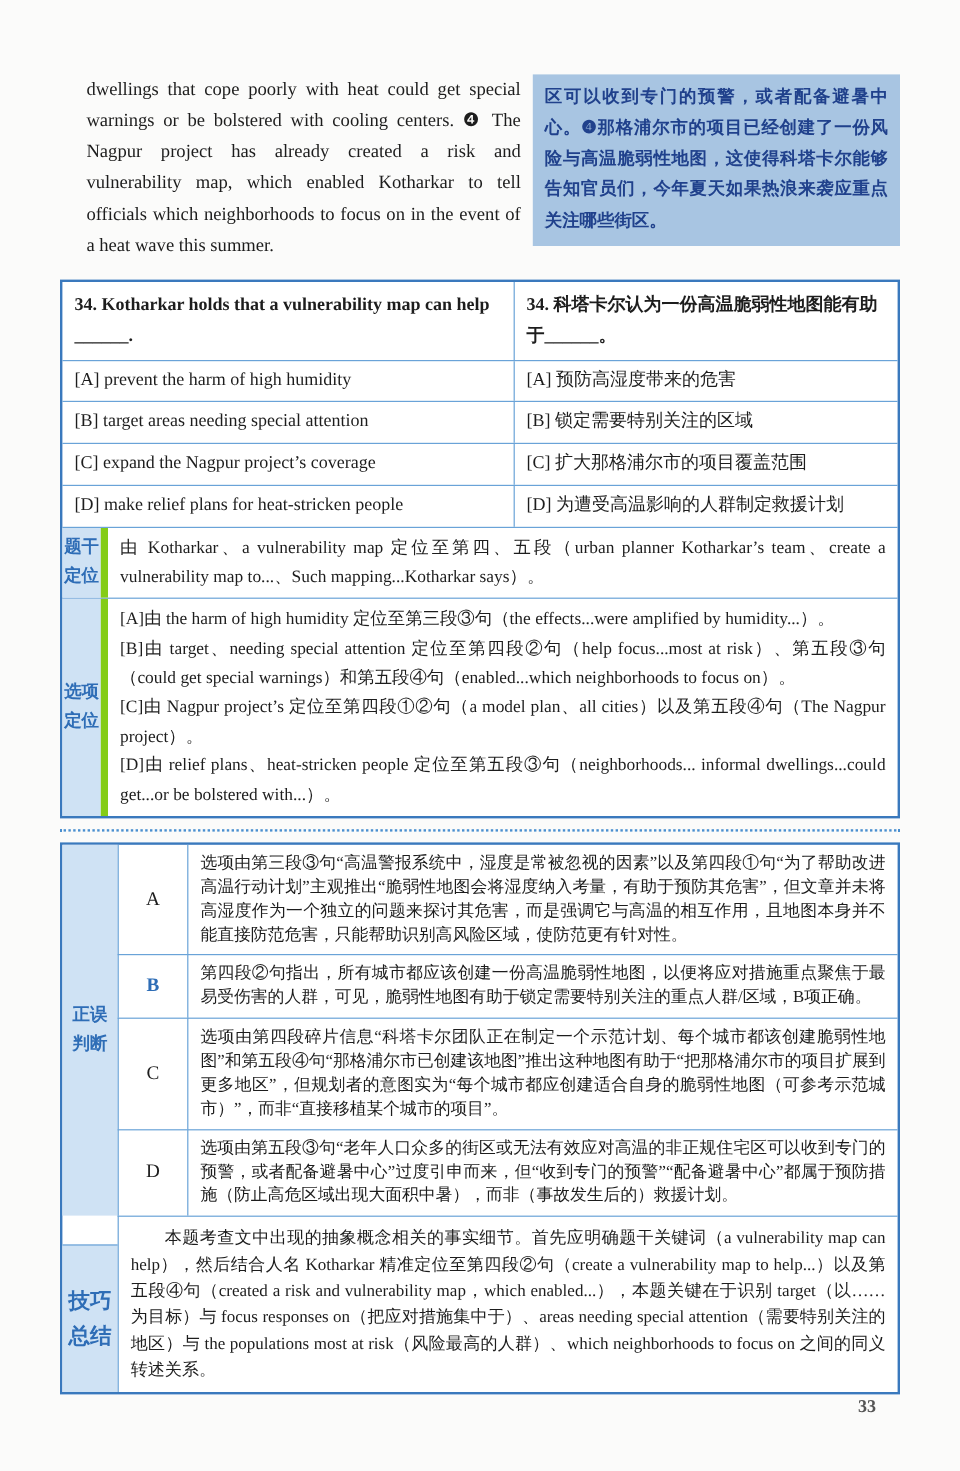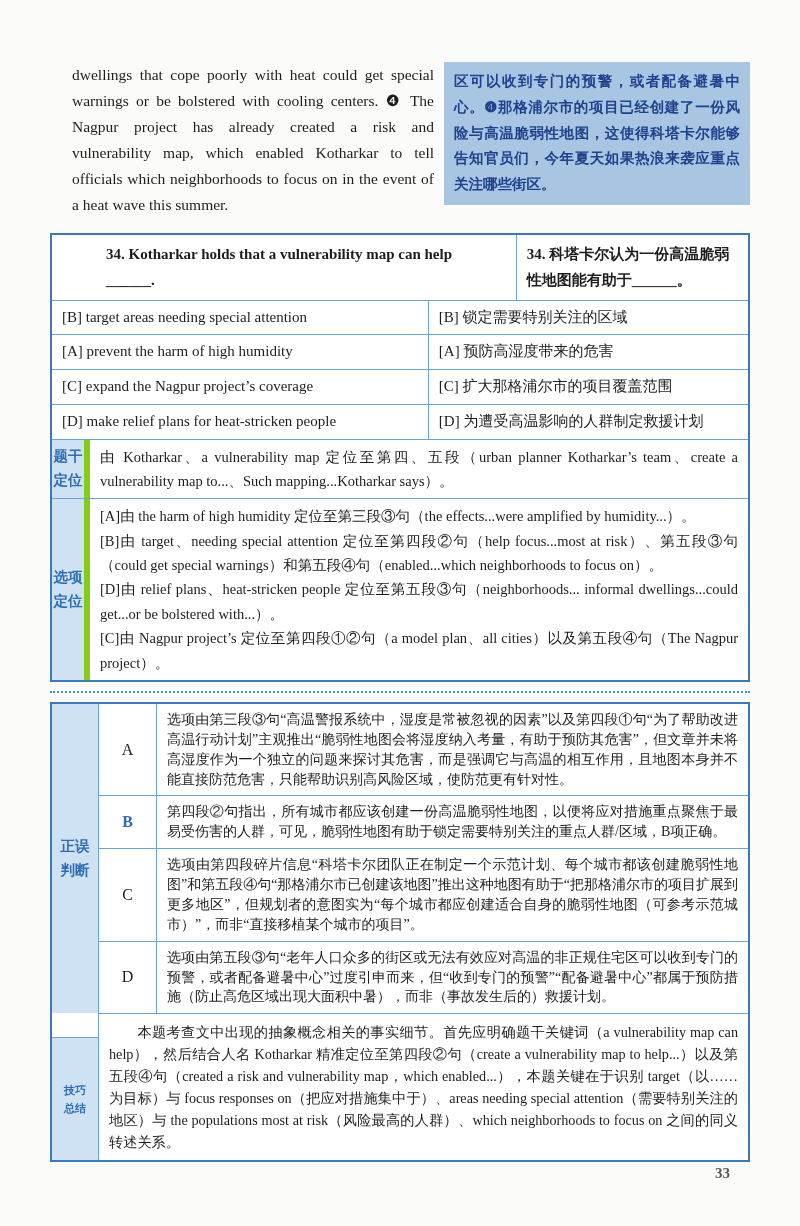--- a/index.html
+++ b/index.html
@@ -28,21 +28,21 @@
     font-size: 14.5px; line-height: 1.78;
     text-align: justify; font-weight: bold;
   }
 
   
   .qbox { border: 2px solid #3a79bd; background: #fff; }
   .row { display: flex; border-top: 1px solid #6aa3d8; }
   .row:first-child { border-top: none; }
   .cell-en { width: 54%; padding: 6px 10px; }
   .cell-zh { flex: 1; border-left: 1px solid #6aa3d8; padding: 6px 10px; }
-  .stem { font-weight: bold; font-size: 15px; line-height: 1.75; margin-left: 44px; }
+  .stem { font-weight: bold; font-size: 15px; line-height: 1.75; }
   .opt { font-size: 15px; line-height: 1.45; }
 
   .label-cell {
     width: 32px; flex: none;
     background: #cfe2f4; color: #2e6db6;
     font-weight: bold; font-size: 14.5px; line-height: 1.65;
     display: flex; align-items: center; justify-content: center;
     text-align: center; white-space: pre-line;
     font-family: "Liberation Sans", sans-serif;
   }
@@ -80,21 +80,21 @@
   .jcontent {
     border-left: 1px solid #6aa3d8; border-top: 1px solid #6aa3d8;
     padding: 6px 10px;
     font-size: 14px; line-height: 1.42; text-align: justify;
   }
   .r0 { border-top: none; }
   .correct { color: #2e6db6; font-weight: bold; }
   .tlabel {
     grid-row: 5; grid-column: 1;
     background: #cfe2f4; color: #2e6db6;
-    font-weight: bold; font-size: 11px; line-height: 1.65;
+    font-weight: bold; font-size: 18px; line-height: 1.65;
     border-top: 1px solid #6aa3d8;
     display: flex; align-items: center; justify-content: center;
     text-align: center; white-space: pre-line;
     font-family: "Liberation Sans", sans-serif;
     margin-top: 24px;
   }
   .tcontent {
     grid-row: 5; grid-column: 2 / 4;
     border-left: 1px solid #6aa3d8; border-top: 1px solid #6aa3d8;
     padding: 7px 10px;
@@ -118,48 +118,48 @@
       <span>区可以收到专门的预警，或者配备避暑中心。❹那格浦尔市的项目已经创建了一份风险与高温脆弱性地图，这使得科塔卡尔能够告知官员们，今年夏天如果热浪来袭应重点关注哪些街区。</span>
     </div>
   </div>
 
   <div class="qbox">
     <div class="row">
       <div class="cell-en stem">34. Kotharkar holds that a vulnerability map can help ______.</div>
       <div class="cell-zh stem">34. 科塔卡尔认为一份高温脆弱性地图能有助于______。</div>
     </div>
     <div class="row">
+      <div class="cell-en opt">[A] prevent the harm of high humidity</div>
+      <div class="cell-zh opt">[A] 预防高湿度带来的危害</div>
+    </div>
+    <div class="row">
       <div class="cell-en opt">[B] target areas needing special attention</div>
       <div class="cell-zh opt">[B] 锁定需要特别关注的区域</div>
-    </div>
-    <div class="row">
-      <div class="cell-en opt">[A] prevent the harm of high humidity</div>
-      <div class="cell-zh opt">[A] 预防高湿度带来的危害</div>
     </div>
     <div class="row">
       <div class="cell-en opt">[C] expand the Nagpur project’s coverage</div>
       <div class="cell-zh opt">[C] 扩大那格浦尔市的项目覆盖范围</div>
     </div>
     <div class="row">
       <div class="cell-en opt">[D] make relief plans for heat-stricken people</div>
       <div class="cell-zh opt">[D] 为遭受高温影响的人群制定救援计划</div>
     </div>
     <div class="row">
       <div class="label-cell">题干
 定位</div>
       <div class="loc-content">由 Kotharkar、a vulnerability map 定位至第四、五段（urban planner Kotharkar’s team、create a vulnerability map to...、Such mapping...Kotharkar says）。</div>
     </div>
     <div class="row">
       <div class="label-cell">选项
 定位</div>
       <div class="loc-content">
         <p>[A]由 the harm of high humidity 定位至第三段③句（the effects...were amplified by humidity...）。</p>
         <p>[B]由 target、needing special attention 定位至第四段②句（help focus...most at risk）、第五段③句（could get special warnings）和第五段④句（enabled...which neighborhoods to focus on）。</p>
+        <p>[C]由 Nagpur project’s 定位至第四段①②句（a model plan、all cities）以及第五段④句（The Nagpur project）。</p>
         <p>[D]由 relief plans、heat-stricken people 定位至第五段③句（neighborhoods... informal dwellings...could get...or be bolstered with...）。</p>
-        <p>[C]由 Nagpur project’s 定位至第四段①②句（a model plan、all cities）以及第五段④句（The Nagpur project）。</p>
       </div>
     </div>
   </div>
 
   <hr class="divider">
 
   <div class="judge-grid">
     <div class="jlabel">正误
 判断</div>
 

